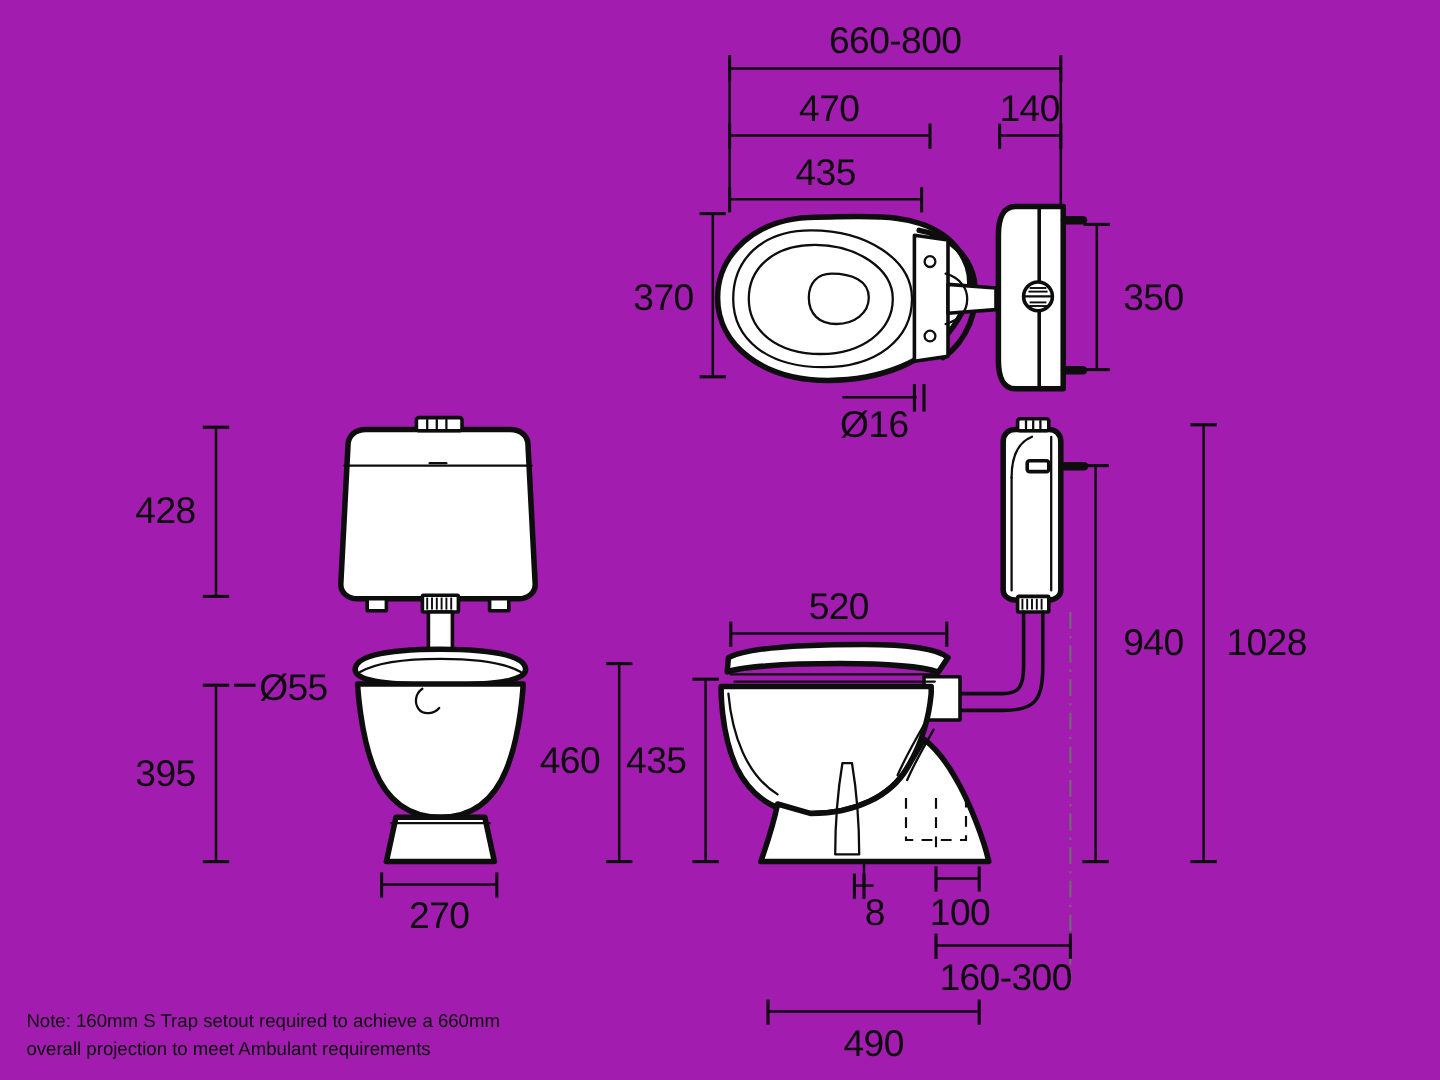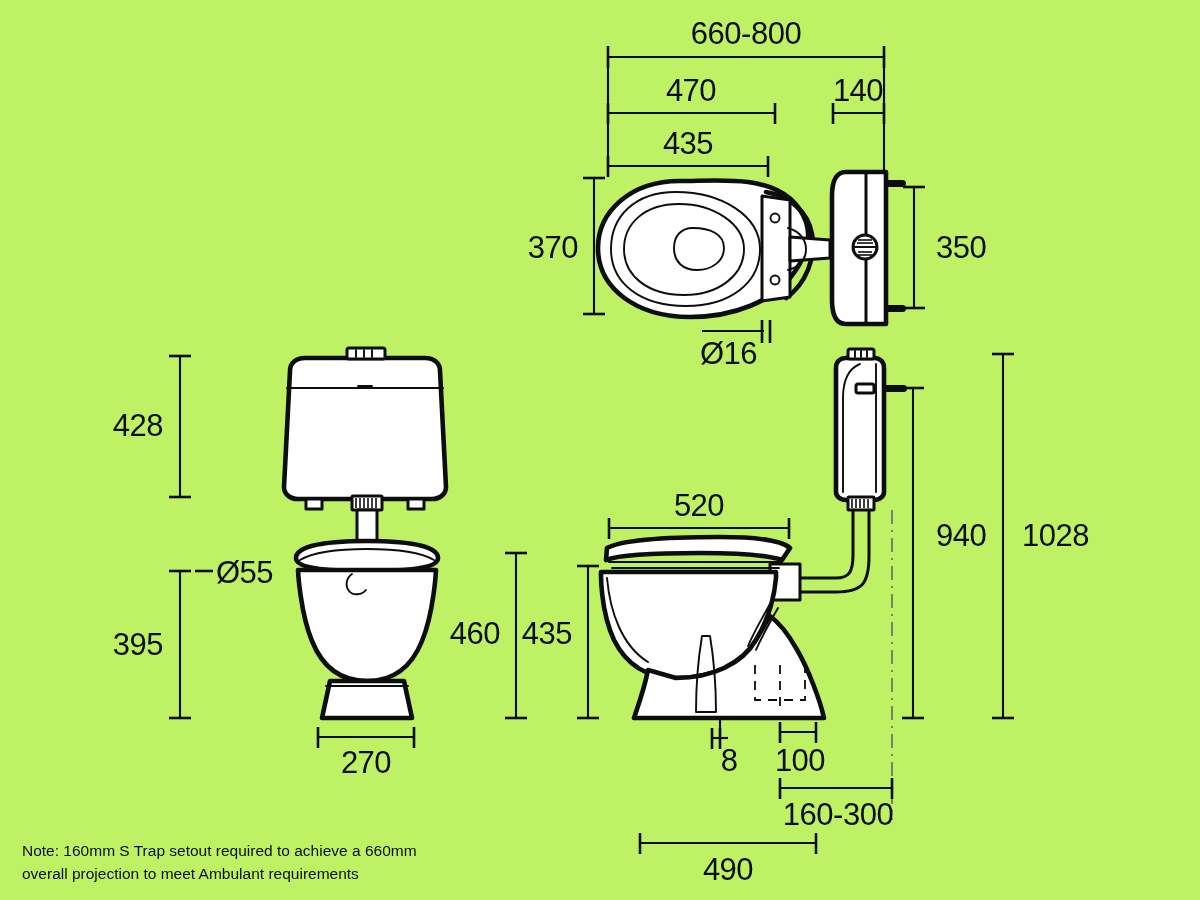--- a/index.html
+++ b/index.html
@@ -4,21 +4,21 @@
 <style>
   html, body {
     margin: 0;
     padding: 0;
     background: #ffffff;
   }
   #sheet {
     position: relative;
     width: 1200px;
     height: 900px;
-    background: #bef264;
+    background: #a21caf;
     font-family: "Liberation Sans", sans-serif;
     overflow: hidden;
   }
   #drawing {
     position: absolute;
     left: 0;
     top: 0;
     width: 1200px;
     height: 900px;
   }

